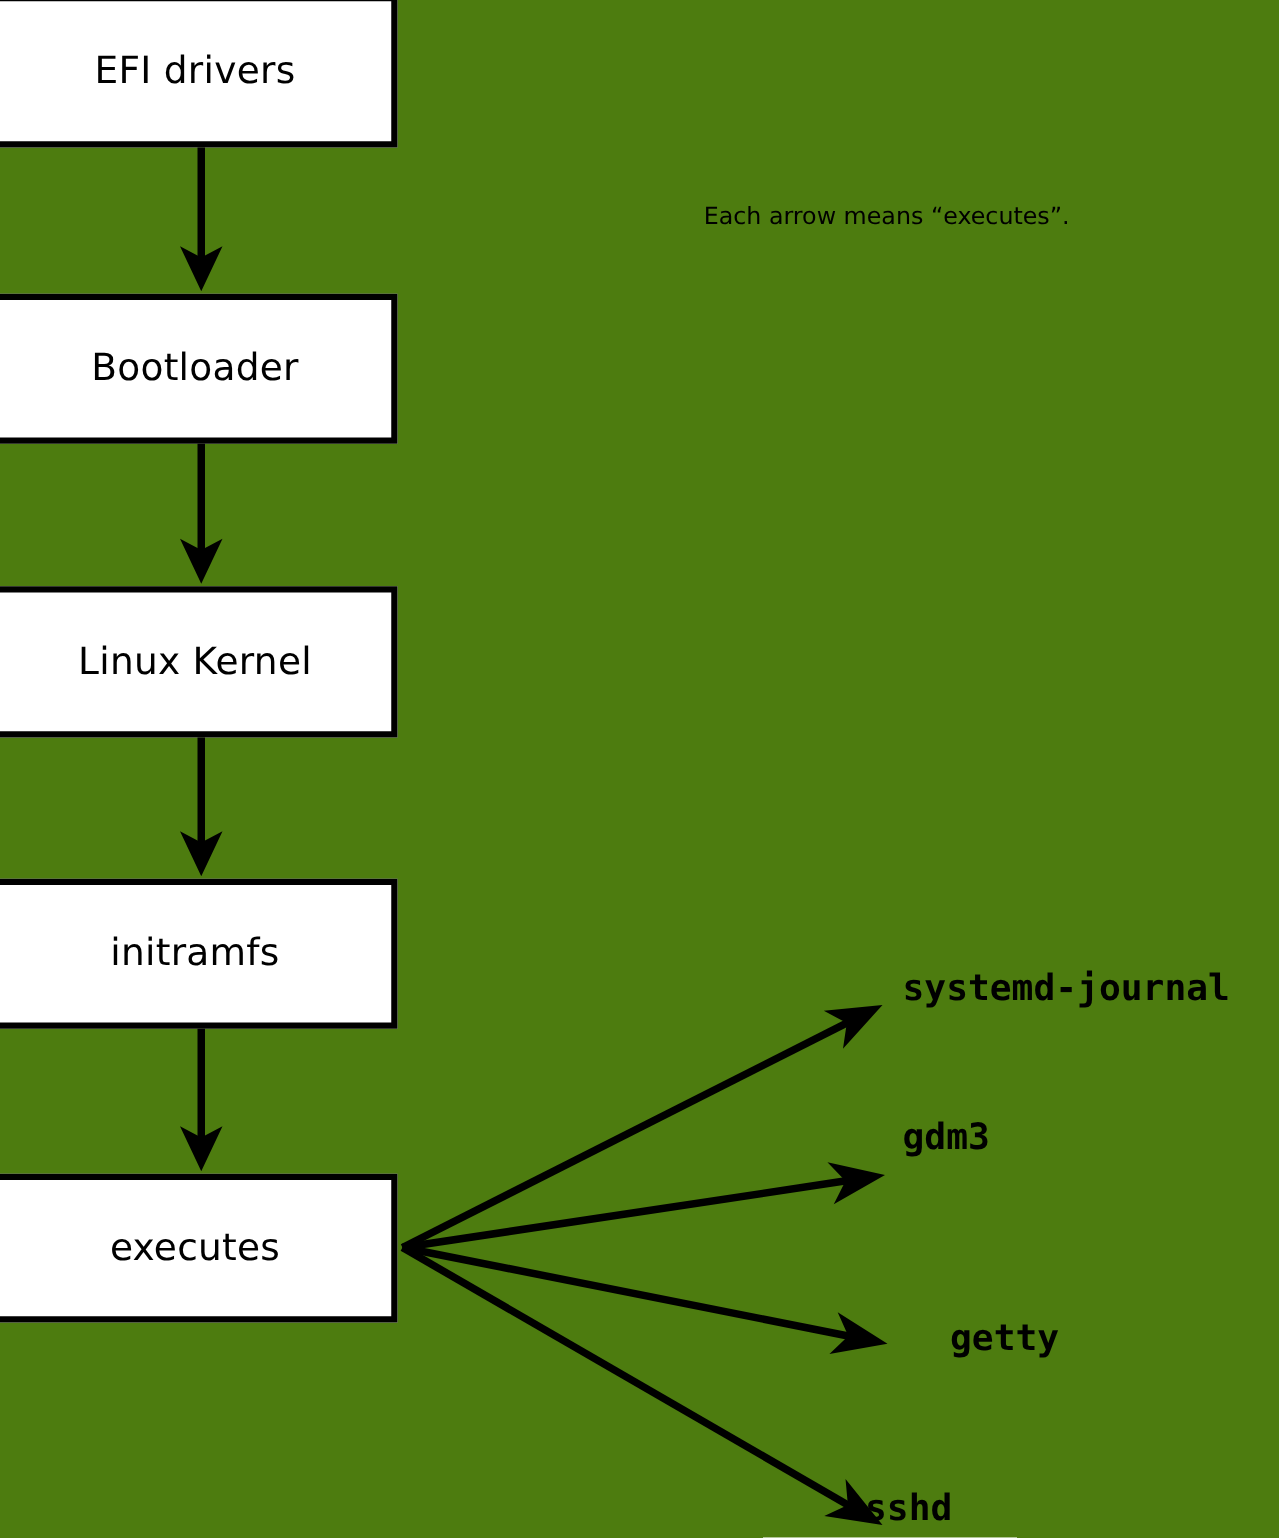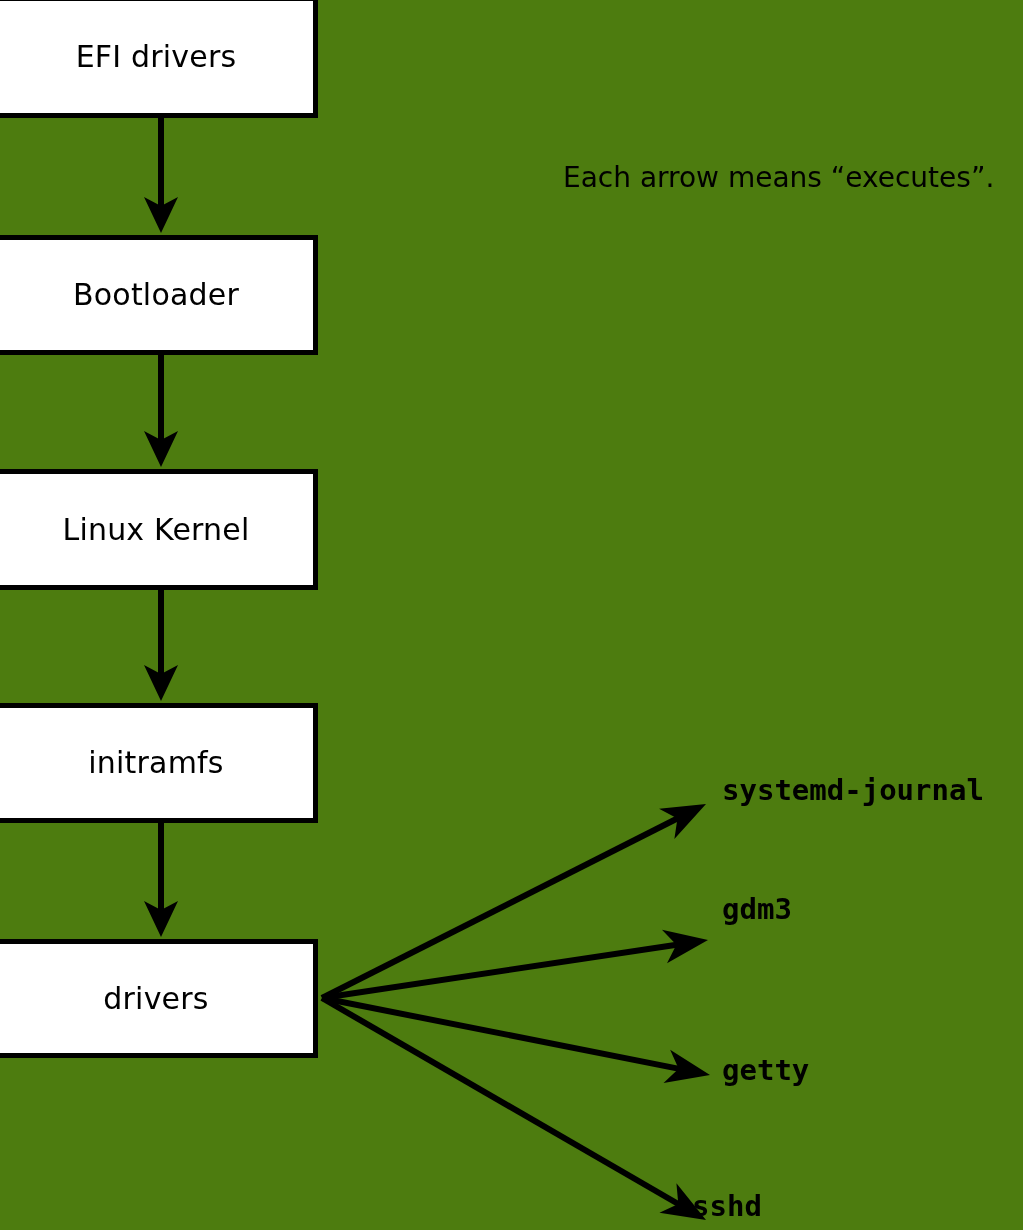--- a/index.html
+++ b/index.html
@@ -37,21 +37,21 @@
     font-family: "DejaVu Sans Mono", "Liberation Mono", monospace;
     font-size: 29px;
     color: #000000;
     line-height: 1;
     white-space: nowrap;
     font-weight: bold;
   }
   .legend-note {
     position: absolute;
     font-family: "DejaVu Sans", "Liberation Sans", sans-serif;
-    font-size: 28px;
+    font-size: 19px;
     color: #000000;
     line-height: 1;
     white-space: nowrap;
   }
   svg.arrows {
     position: absolute;
     left: 0;
     top: 0;
     width: 1023px;
     height: 1230px;
@@ -69,21 +69,21 @@
   <div class="stage-box" style="left: -6px; top: 235px; width: 324px; height: 120px;">
     <span class="stage-label">Bootloader</span>
   </div>
   <div class="stage-box" style="left: -6px; top: 469px; width: 324px; height: 121px;">
     <span class="stage-label">Linux Kernel</span>
   </div>
   <div class="stage-box" style="left: -6px; top: 703px; width: 324px; height: 120px;">
     <span class="stage-label">initramfs</span>
   </div>
   <div class="stage-box" style="left: -6px; top: 939px; width: 324px; height: 119px;">
-    <span class="stage-label">drivers</span>
+    <span class="stage-label">executes</span>
   </div>
 
   <svg class="arrows" viewBox="0 0 1023 1230" xmlns="http://www.w3.org/2000/svg" aria-hidden="true">
     <g id="chain-arrow-group">
         <line x1="161" y1="118" x2="161" y2="208" stroke="#000000" stroke-width="6"></line>
         <polygon points="161.00,233.00 178.00,197.00 161.00,206.00 144.00,197.00" fill="#000000"></polygon>
         <line x1="161" y1="355" x2="161" y2="442" stroke="#000000" stroke-width="6"></line>
         <polygon points="161.00,467.00 178.00,431.00 161.00,440.00 144.00,431.00" fill="#000000"></polygon>
         <line x1="161" y1="590" x2="161" y2="676" stroke="#000000" stroke-width="6"></line>
         <polygon points="161.00,701.00 178.00,665.00 161.00,674.00 144.00,665.00" fill="#000000"></polygon>
@@ -97,18 +97,18 @@
         <polygon points="708.00,940.00 661.96,929.73 676.36,944.75 667.01,963.35" fill="#000000"></polygon>
         <line x1="322" y1="998" x2="680.5738614340723" y2="1069.160276624803" stroke="#000000" stroke-width="6"></line>
         <polygon points="710.00,1075.00 670.15,1049.76 678.61,1068.77 663.53,1083.11" fill="#000000"></polygon>
         <line x1="322" y1="998" x2="680.0279550665762" y2="1204.9849115228644" stroke="#000000" stroke-width="6"></line>
         <polygon points="706.00,1220.00 676.42,1183.26 678.30,1203.98 659.40,1212.70" fill="#000000"></polygon>
       </g>
   </svg>
 
   <div class="service-label" style="left: 722px; top: 776px;">systemd-journal</div>
   <div class="service-label" style="left: 722px; top: 895px;">gdm3</div>
-  <div class="service-label" style="left: 722px; top: 1056px;">getty</div>
+  <div class="service-label" style="left: 760px; top: 1056px;">getty</div>
   <div class="service-label" style="left: 692px; top: 1192px;">sshd</div>
 
   <div class="legend-note" style="left: 563px; top: 164px;">Each arrow means “executes”.</div>
 
 </div>
 
 </body></html>

